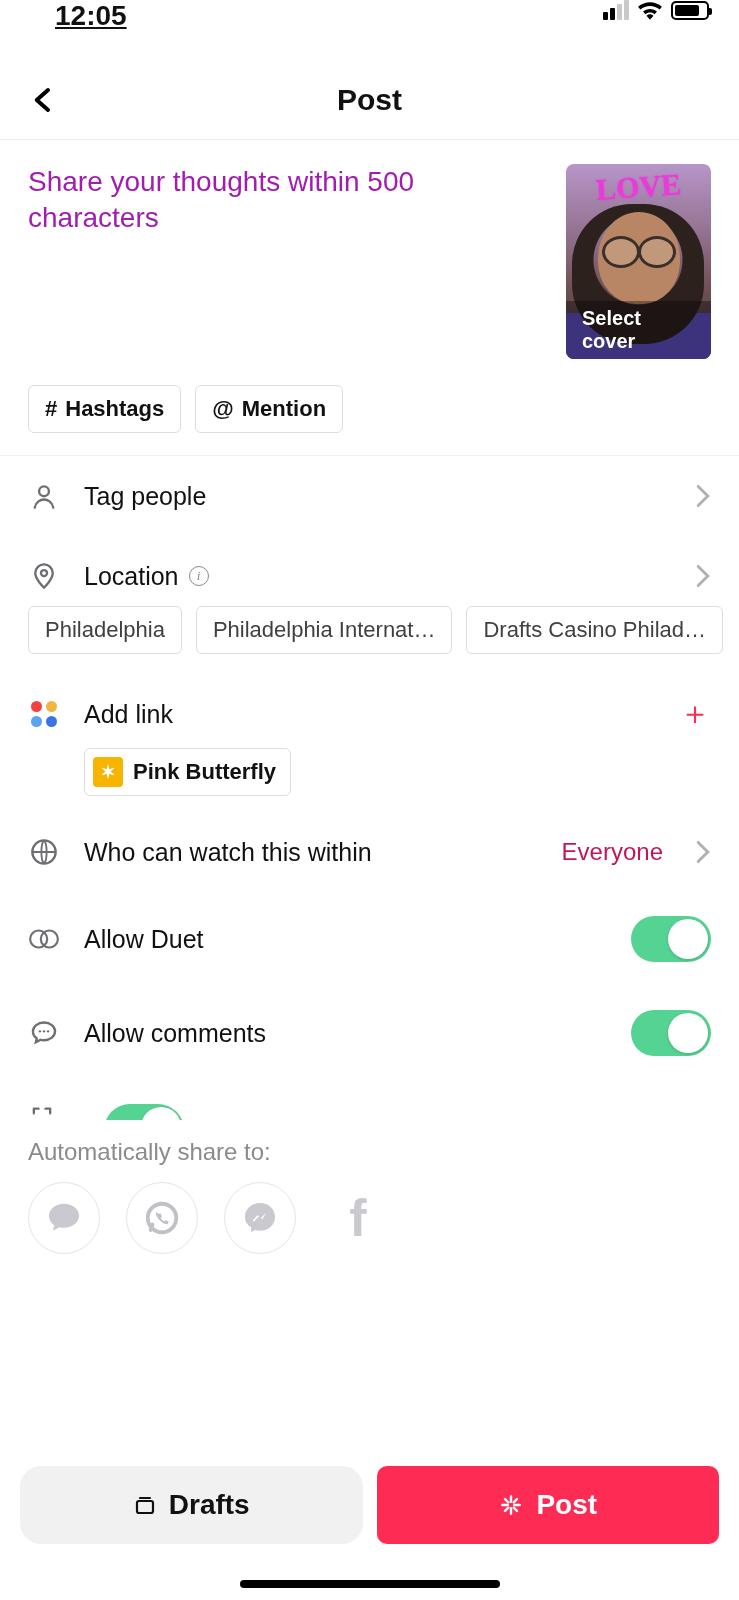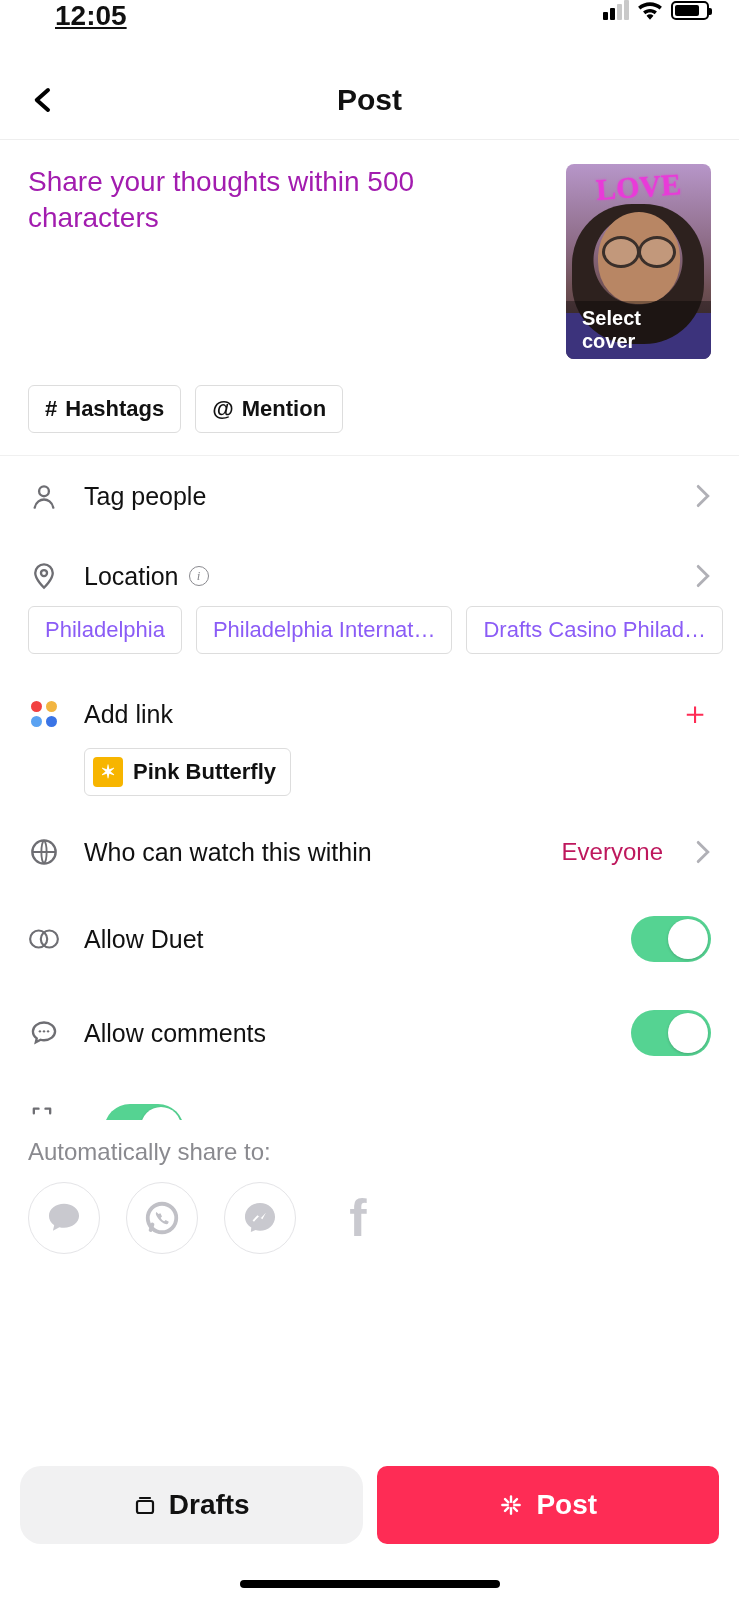--- a/index.html
+++ b/index.html
@@ -36,21 +36,21 @@
 .chip { border: 1px solid #ddd; border-radius: 6px; padding: 10px 16px; font-size: 22px; font-weight: 600; color: #111; display: inline-flex; align-items: center; gap: 8px; background: #fff; }
 .chip .sym { font-weight: 800; }
 
 .row { display: flex; align-items: center; padding: 24px 28px; font-size: 25px; gap: 24px; }
 .row .icon { width: 32px; height: 32px; color: #6e6e73; flex-shrink: 0; display: flex; align-items: center; justify-content: center; }
 .row .label { flex: 1; font-weight: 500; display: flex; align-items: center; gap: 10px; }
 .chev { color: #b0b0b6; }
 .info-i { width: 20px; height: 20px; border: 1.6px solid #8a8a8f; border-radius: 50%; display: inline-flex; align-items: center; justify-content: center; font-size: 13px; color: #8a8a8f; font-style: italic; font-family: Georgia, serif; }
 
 .loc-chips { display: flex; gap: 14px; padding: 0 28px 10px; overflow: hidden; }
-.loc-chip { border: 1px solid #ddd; border-radius: 6px; padding: 10px 16px; font-size: 22px; color: #8b5cf6; white-space: nowrap; flex-shrink: 0; background:#fff; }
+.loc-chip { border: 1px solid #ddd; border-radius: 6px; padding: 10px 16px; font-size: 22px; color: #404040; white-space: nowrap; flex-shrink: 0; background:#fff; }
 
 .dots4 { position: relative; width: 28px; height: 28px; }
 .dots4 span { position: absolute; width: 11px; height: 11px; border-radius: 50%; }
 .dots4 .d1{ top:1px; left:1px; background:#f24141; }
 .dots4 .d2{ top:1px; right:1px; background:#f2b541; }
 .dots4 .d3{ bottom:1px; left:1px; background:#5aa2f2; }
 .dots4 .d4{ bottom:1px; right:1px; background:#3a74e6; }
 .plus-red { color: #fe2c55; font-size: 32px; font-weight: 400; }
 
 .link-pill { margin: 4px 0 12px 84px; display: inline-flex; align-items: center; gap: 10px; border: 1px solid #ddd; border-radius: 6px; padding: 8px 14px 8px 8px; font-size: 22px; font-weight: 600; }

